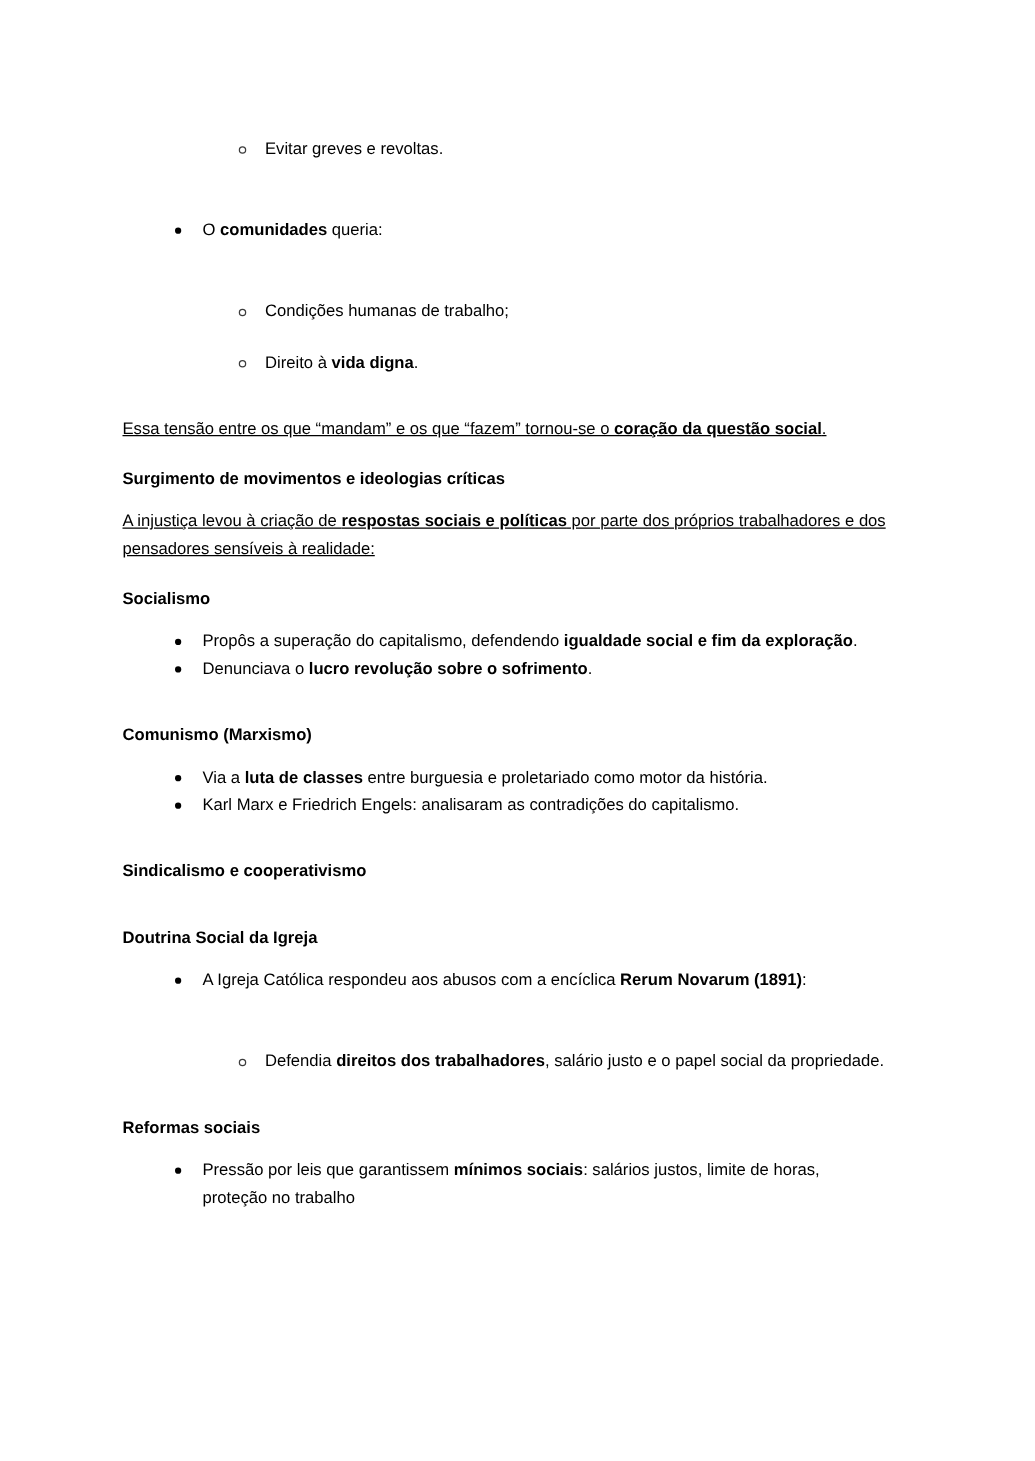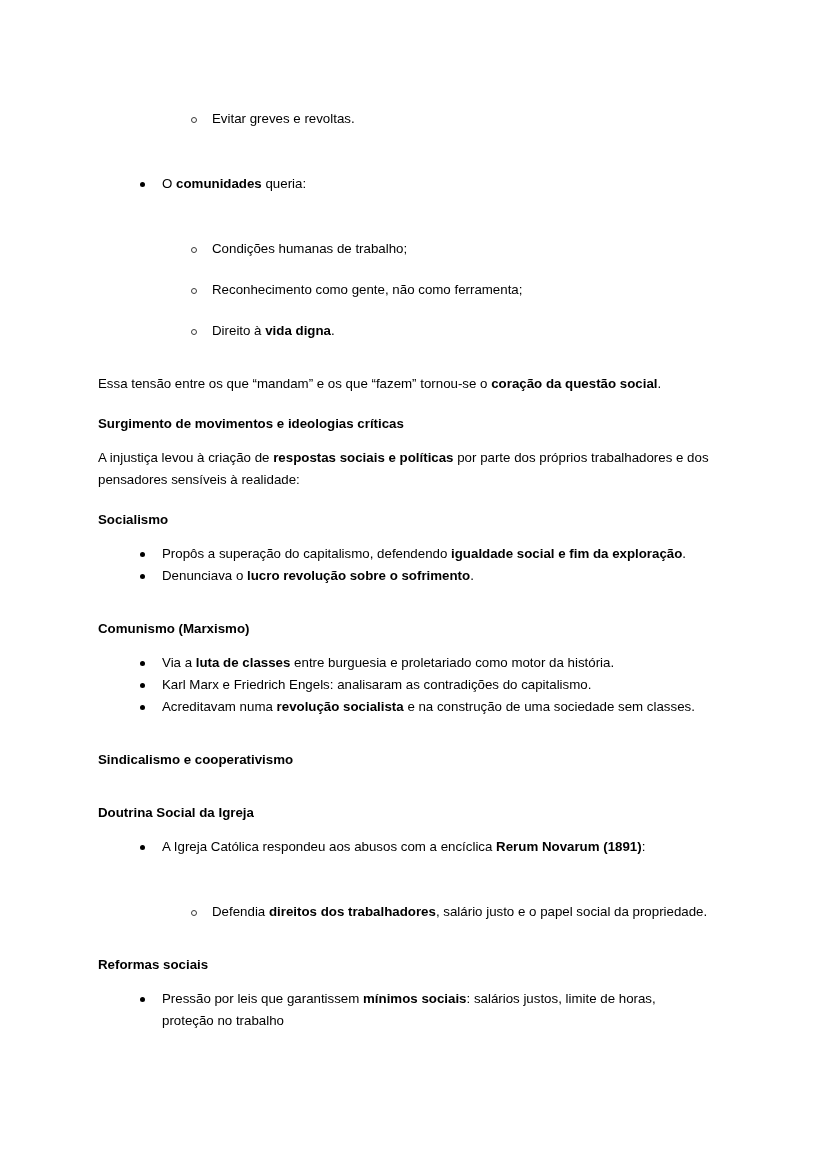--- a/index.html
+++ b/index.html
@@ -26,20 +26,21 @@
     width: 624px;
   }
 
   
   .para {
     font-size: 13.3px;
     line-height: 22px;
     margin: 0 0 18px 0;
     text-align: left;
     word-spacing: 0px;
+    text-decoration: underline;
   }
 
   .heading {
     font-size: 13.3px;
     line-height: 22px;
     font-weight: bold;
     margin: 0 0 12px 0;
   }
   .heading.tight { margin-bottom: 2px; }
 
@@ -116,23 +117,20 @@
       </li>
     </ul>
 
     <div class="block-gap-lg"></div>
 
     <ul class="lvl2 spaced">
       <li>
         <span>Condições humanas de trabalho;</span>
       </li>
       <li>
-        <span>Reconhecimento como gente, não como ferramenta;</span>
-      </li>
-      <li>
         <span>Direito à </span><b>vida digna</b><span>.</span>
       </li>
     </ul>
 
     <div class="block-gap-lg"></div>
 
     <p class="para"><span>Essa tensão entre os que “mandam” e os que “fazem” tornou-se o </span><b>coração da questão social</b><span>.</span></p>
 
     <p class="heading">Surgimento de movimentos e ideologias críticas</p>
 
@@ -152,23 +150,20 @@
     <div class="block-gap-lg"></div>
 
     <p class="heading tight">Comunismo (Marxismo)</p>
 
     <ul class="lvl1 compact">
       <li>
         <span>Via a </span><b>luta de classes</b><span> entre burguesia e proletariado como motor da história.</span>
       </li>
       <li>
         <span>Karl Marx e Friedrich Engels: analisaram as contradições do capitalismo.</span>
-      </li>
-      <li>
-        <span>Acreditavam numa </span><b>revolução socialista</b><span> e na construção de uma sociedade sem classes.</span>
       </li>
     </ul>
 
     <div class="block-gap-lg"></div>
 
     <p class="heading">Sindicalismo e cooperativismo</p>
 
 
     <div class="block-gap-lg"></div>
 

